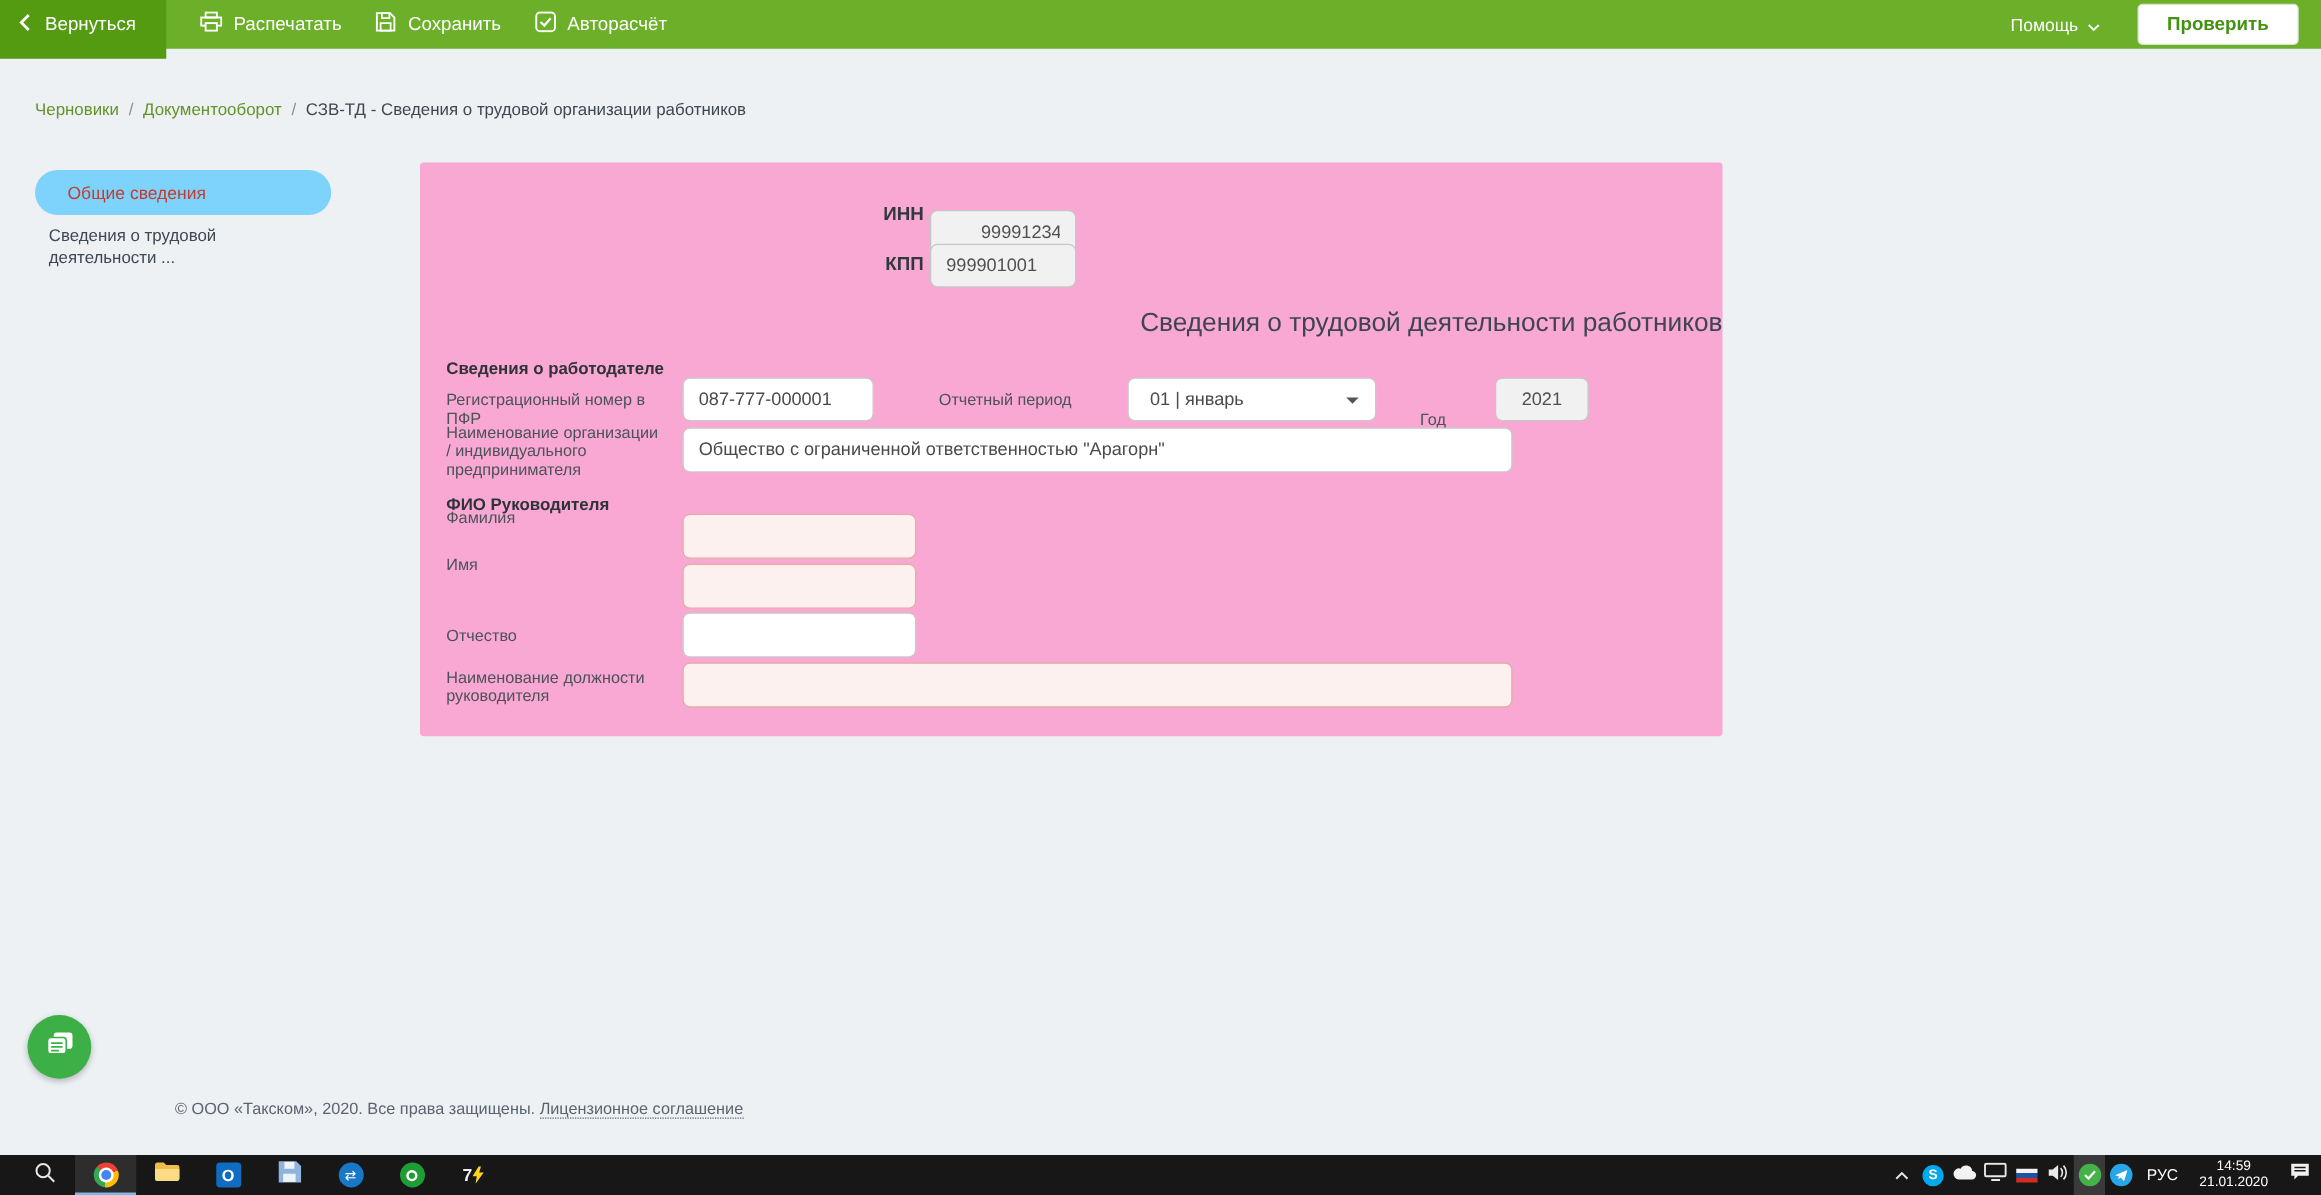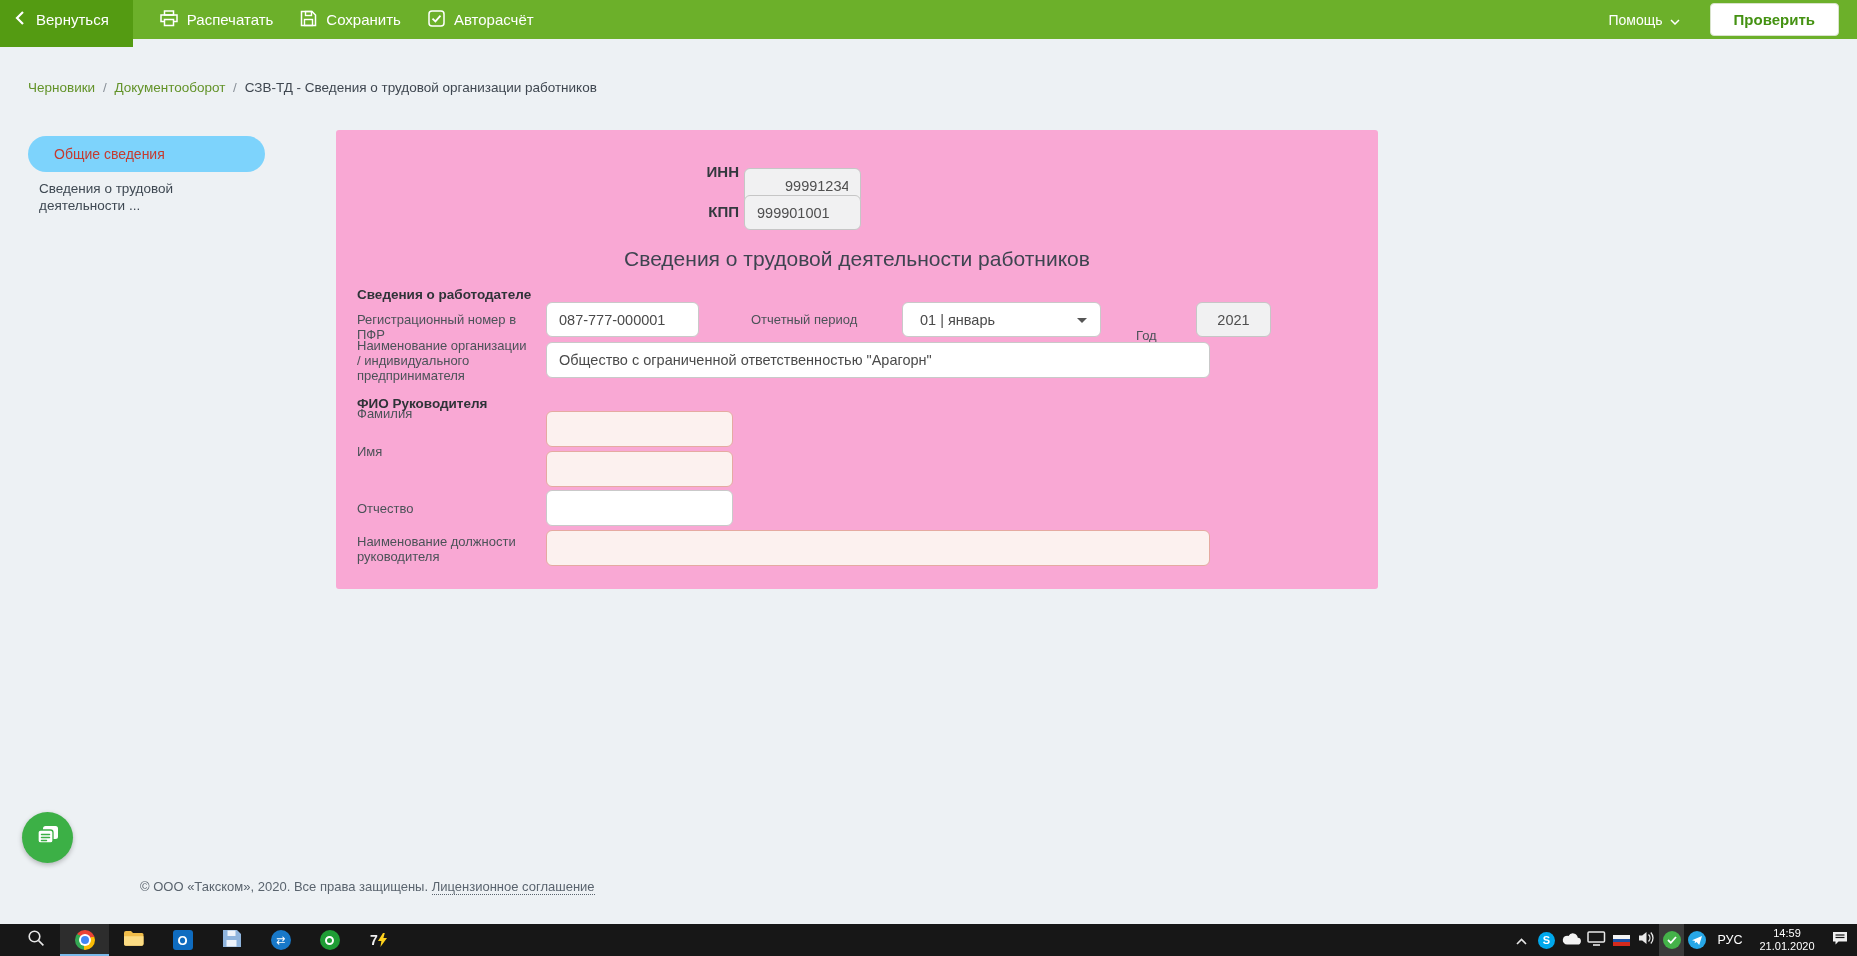--- a/index.html
+++ b/index.html
@@ -31,21 +31,21 @@
     padding-left:26px; font-size:14px; color:#c43b2f; cursor:pointer; }
   .side-item { position:absolute; left:39px; top:180px; width:165px;
     font-size:13.5px; line-height:17px; color:#3e4852; cursor:pointer; }
   
   .card { position:absolute; left:295px; top:130px; width:1042px; height:459px;
     background:#f9a8d4; border-radius:3px;margin-left:41px; }
   .abs { position:absolute; }
   .flabel { font-size:13px; color:#4b5258; }
   .blabel { font-size:15px; font-weight:bold; color:#33383e; }
   .section-title { font-size:13.5px; font-weight:bold; color:#2f3338; }
-  .page-title { width:100%; text-align:center; font-size:21px; color:#3e4450; }
+  .page-title { width:100%; text-align:right; font-size:21px; color:#3e4450; }
   input.fld, .select-fld {
     height:35px; border:1px solid #c9c9c9; border-radius:6px; background:#fff;
     font-family:inherit; font-size:14.5px; color:#4a4a4a; padding:0 12px; outline:none; }
   input.fld-gray { background:#f1f1f2; border-color:#c6c6c6; color:#4f4f4f; text-align:left; }
   input.fld-err { background:#fcf1ef; border-color:#e5aaa1; }
   .select-fld { display:flex; align-items:center; padding:0 14px 0 17px;
     cursor:pointer; position:relative; }
   .caret { width:0; height:0; border-left:5px solid transparent;
     border-right:5px solid transparent; border-top:5px solid #555;
     position:absolute; right:13px; top:15px; }

